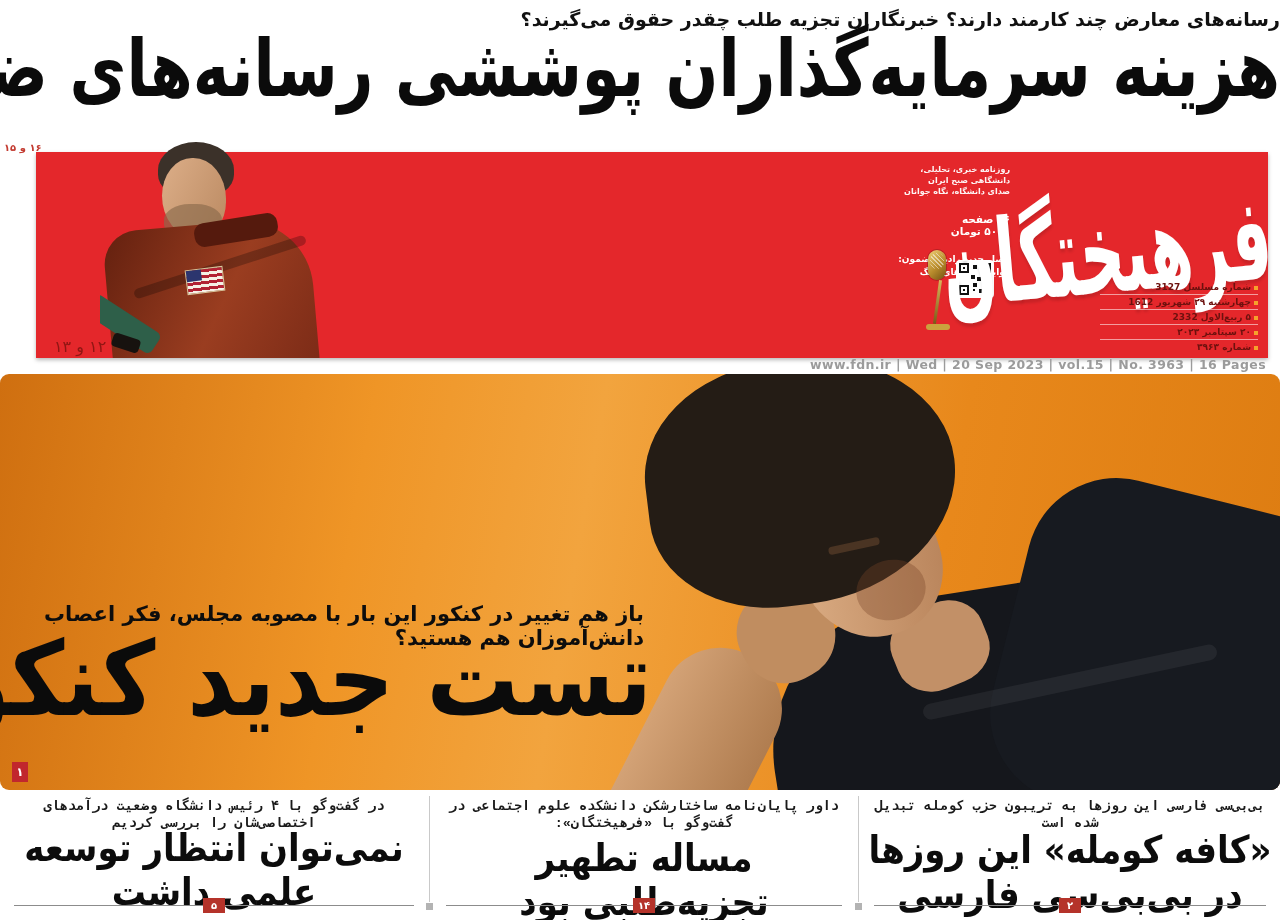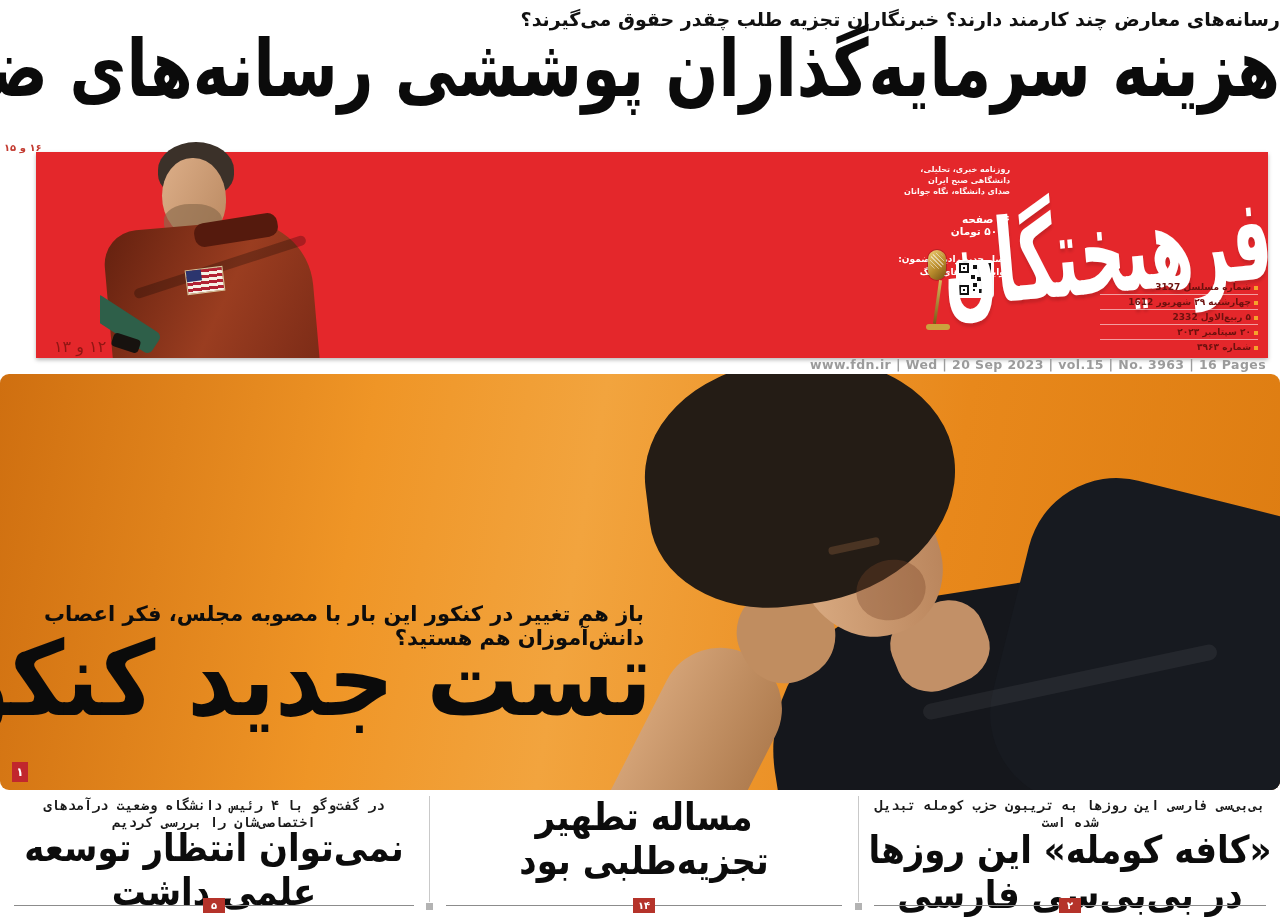--- a/index.html
+++ b/index.html
@@ -213,20 +213,21 @@
   <div class="col col-right rtl">
     <div class="story-kicker">بی‌بی‌سی فارسی این روزها به تریبون حزب کومله تبدیل شده است</div>
     <div class="story-h"><span>«کافه کومله» این روزها</span></div>
     <div class="story-h"><span>در بی‌بی‌سی فارسی</span></div>
     <div class="col-footer">
       <div class="story-badge">۲</div>
     </div>
   </div>
 
   <div class="col col-middle rtl">
+    <div class="story-kicker">داور پایان‌نامه ساختارشکن دانشکده علوم اجتماعی در گفت‌وگو با «فرهیختگان»:</div>
     <div class="story-h" style="margin-top:10px;"><span>مساله تطهیر تجزیه‌طلبی بود</span></div>
     <div class="col-footer">
       <div class="story-badge">۱۴</div>
     </div>
   </div>
 
   <div class="col col-left rtl">
     <div class="story-kicker">در گفت‌وگو با ۴ رئیس دانشگاه وضعیت درآمدهای اختصاصی‌شان را بررسی کردیم</div>
     <div class="story-h"><span>نمی‌توان انتظار توسعه علمی داشت</span></div>
     <div class="col-footer">

